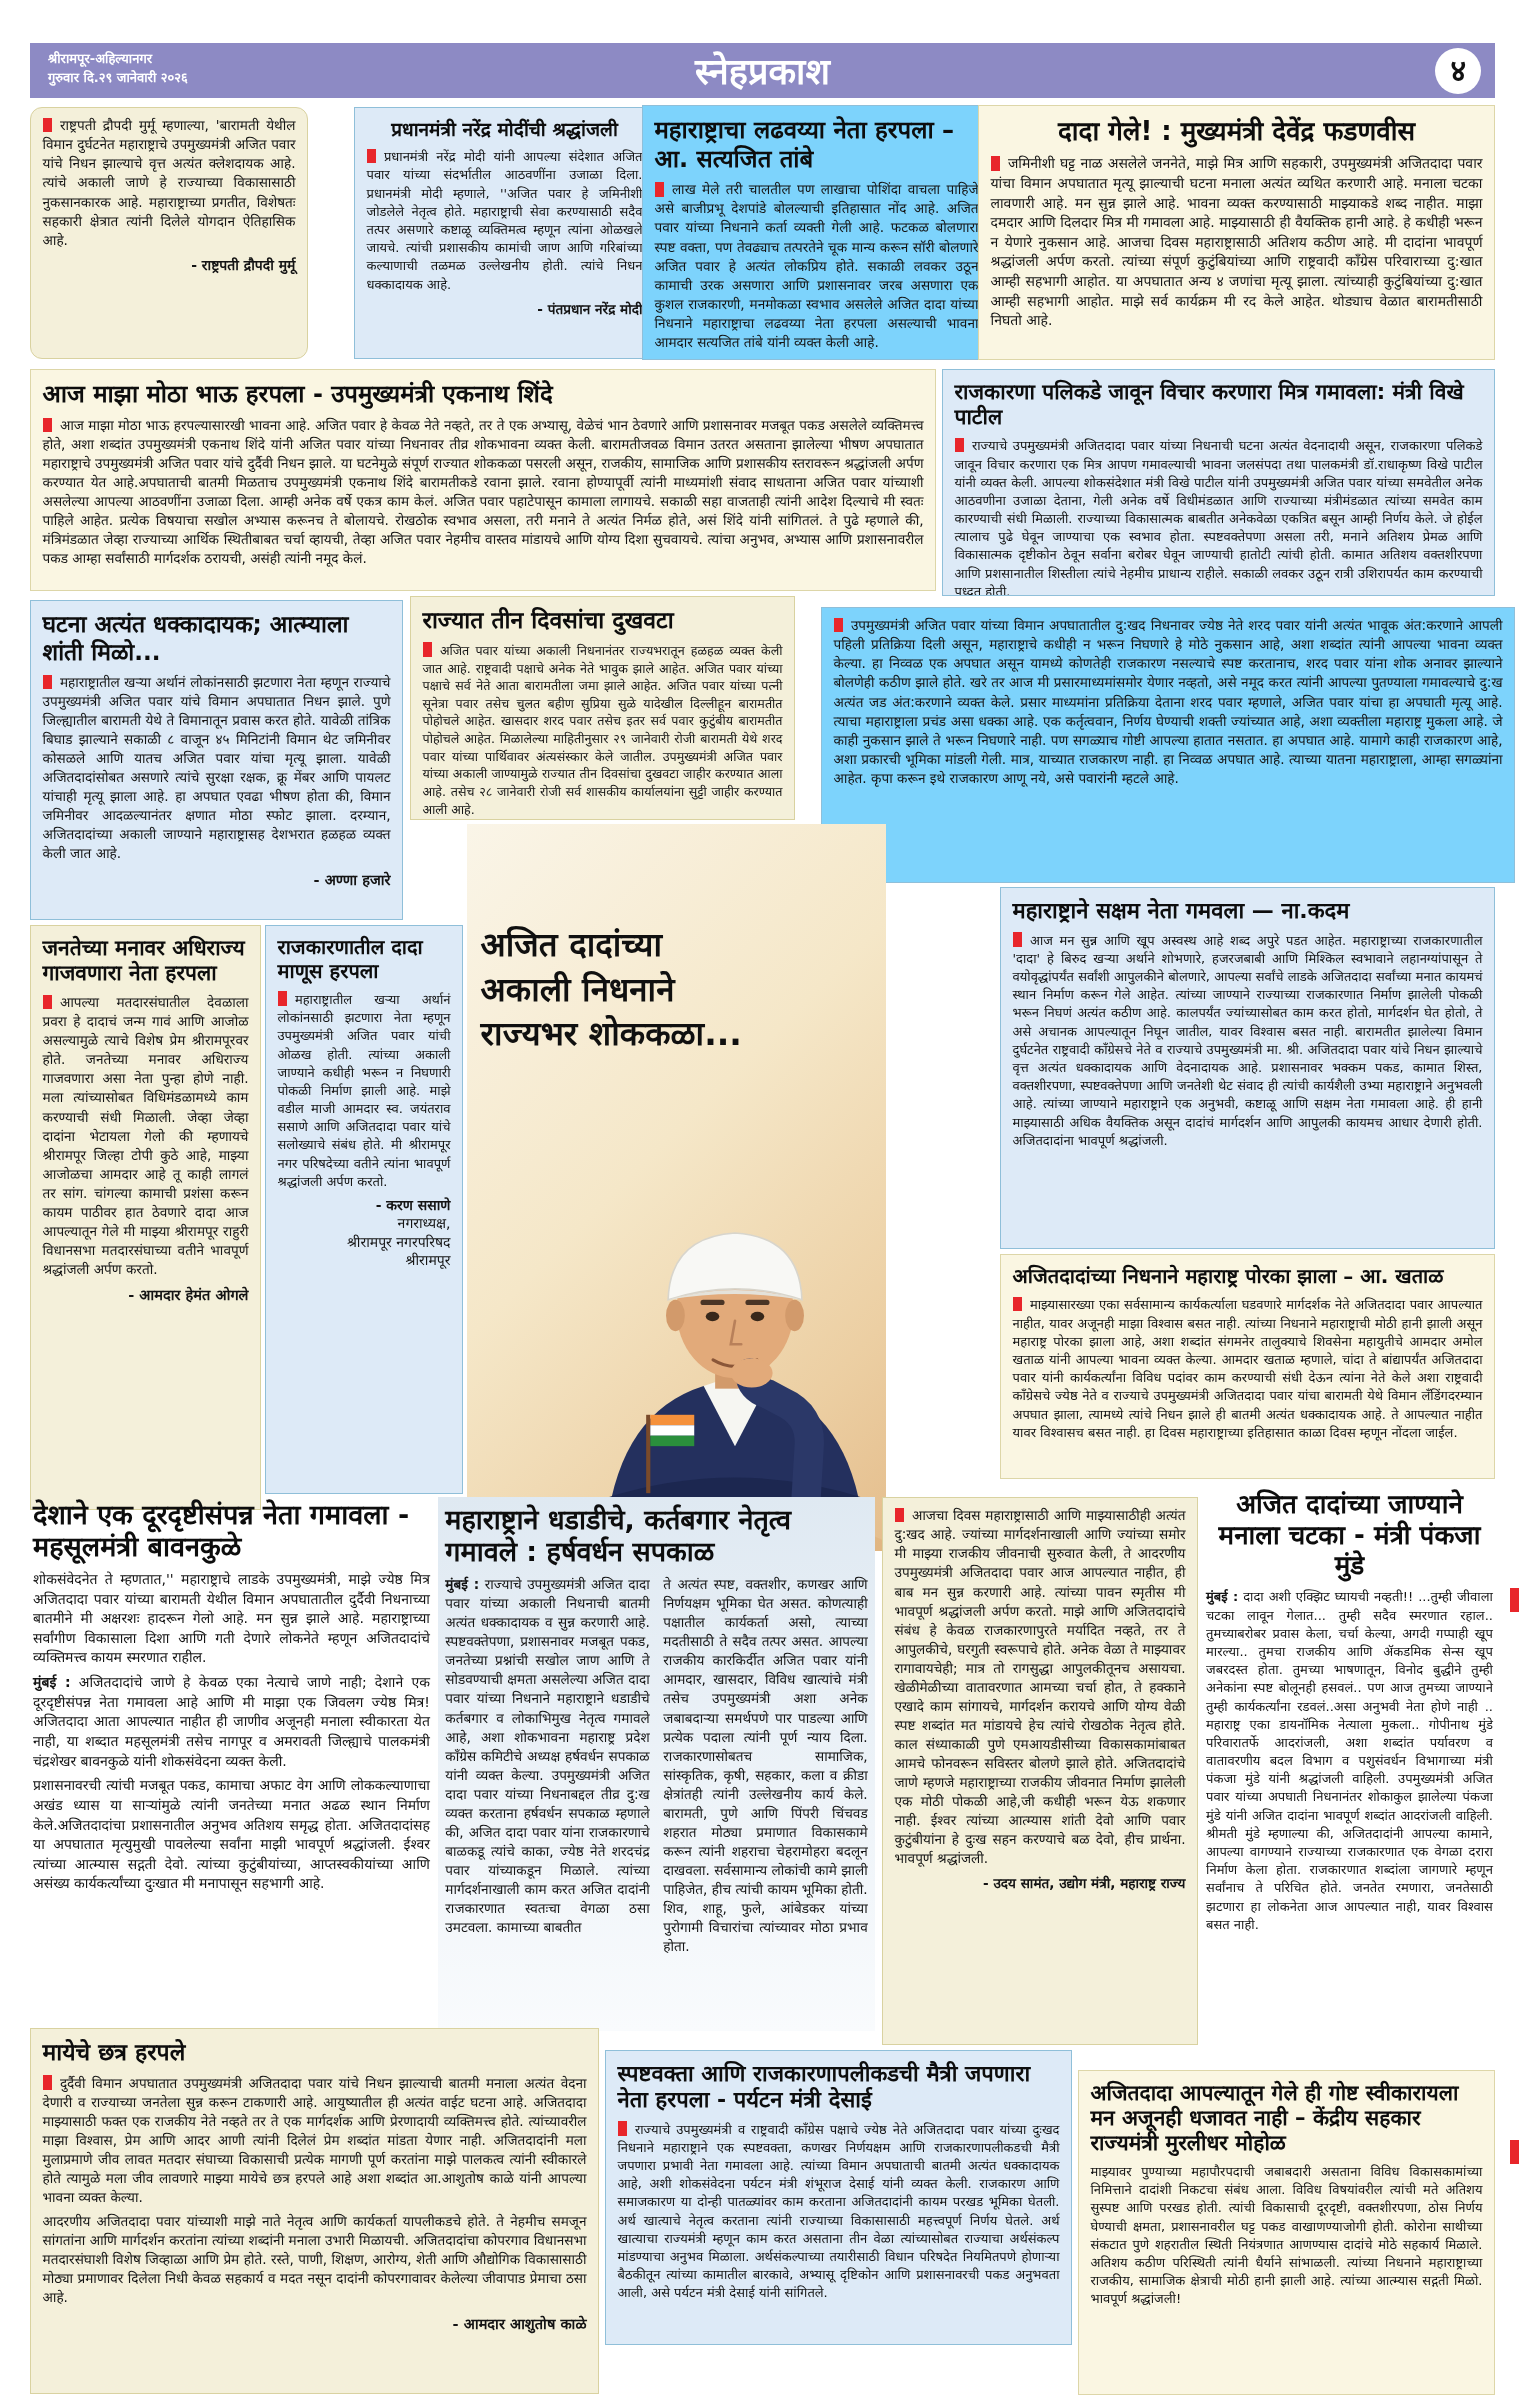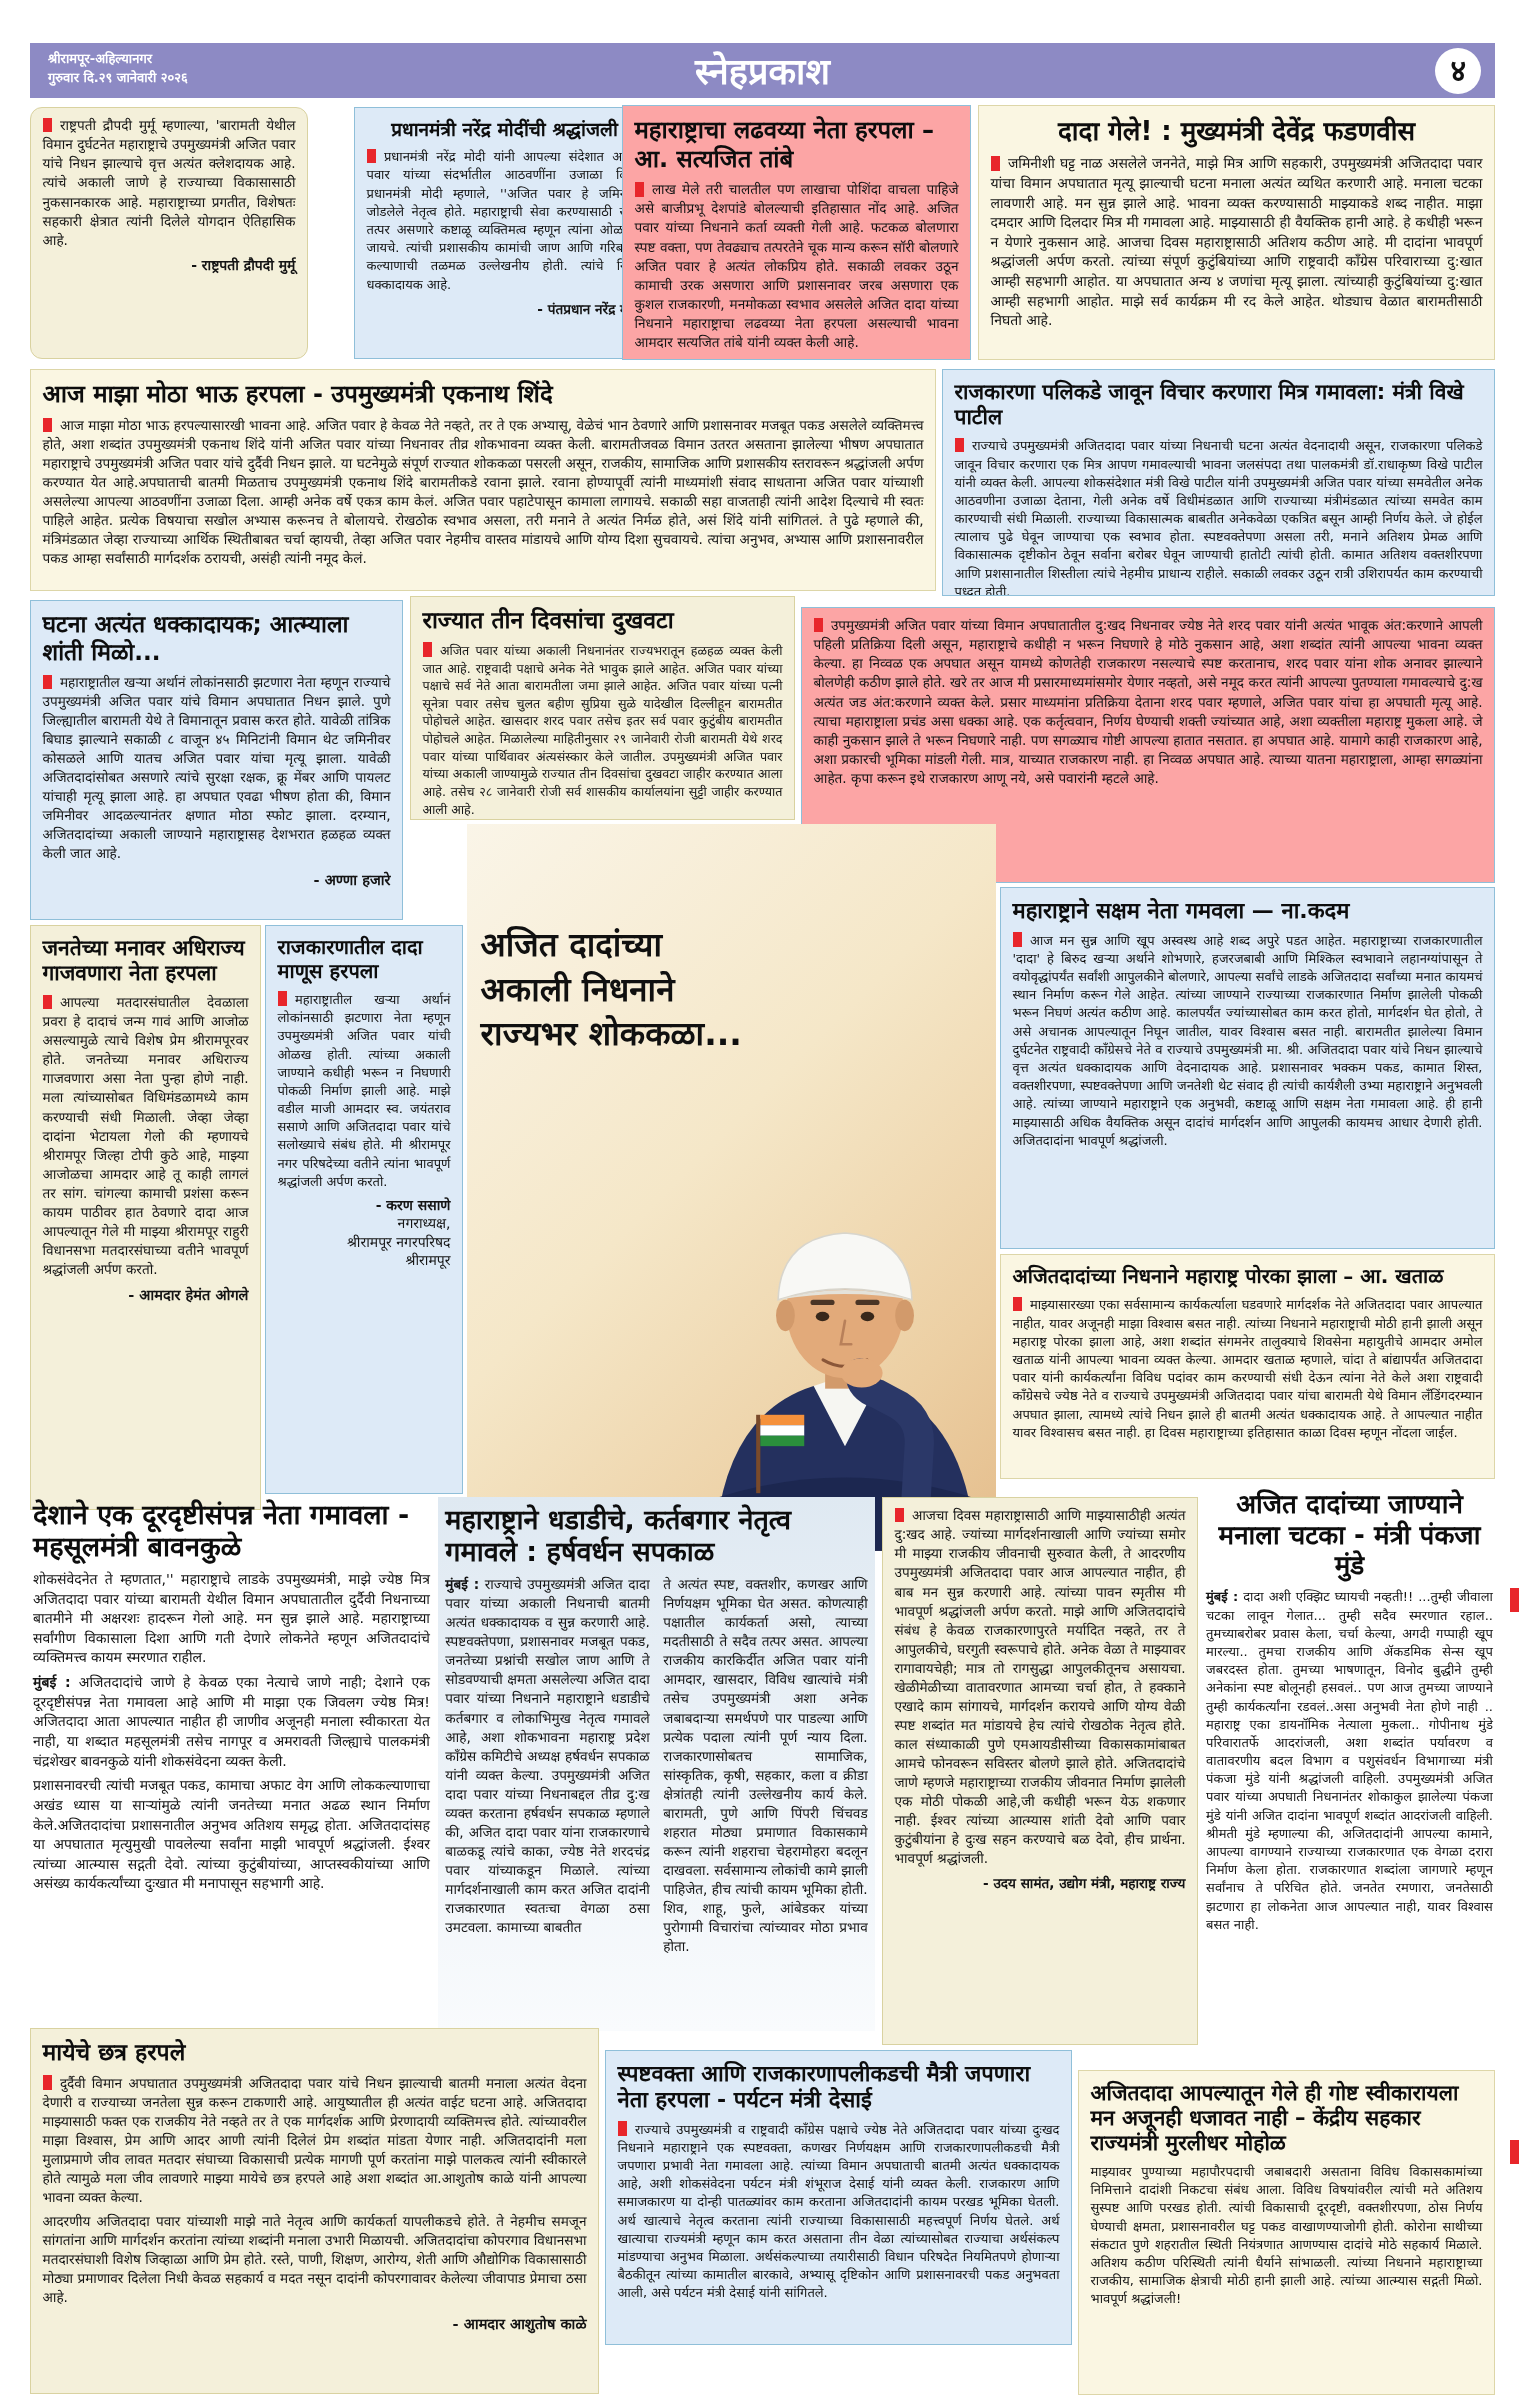--- a/index.html
+++ b/index.html
@@ -1,37 +1,37 @@
 <!DOCTYPE html>
 <html style="font-size:8.4px"><head>
 <meta charset="utf-8">
 <style>
   html,body{margin:0;padding:0;background:#ffffff;}
   .page{position:relative;width:1525px;height:2401px;background:#ffffff;font-family:"DejaVu Sans",sans-serif;color:#141414;overflow:hidden;outline:0.5px solid #e9e5cf;}
   .box{position:absolute;box-sizing:border-box;overflow:hidden;padding:8.4px 11.5px;}
   .cream{background:#f4f0da;border:1.6px solid #d9d2a0;}
   .cream2{background:#faf6e2;border:1.6px solid #ddd6a8;}
   .blue{background:#ddeaf7;border:1.6px solid #8fbfd9;}
-  .pink{background:#fca5a5;border:1.6px solid #8fbfd9;}
+  .pink{background:#7dd3fc;border:1.6px solid #8fbfd9;margin-left:20px;}
   .plain{background:transparent;border:none;}
   .headline{font-weight:bold;color:#0d0d0d;line-height:1.18;margin:2.1px 0 7.3px 0;}
   .headline.center{text-align:center;}
   .body-text{text-align:justify;line-height:1.40;}
   .para{margin-bottom:5.2px;}
   .bullet{display:inline-block;width:9px;height:14.6px;background:#e8262b;margin-right:8.4px;vertical-align:-2.1px;}
   .attr{font-weight:bold;text-align:right;margin-top:5.2px;}
   .attr-lines{font-weight:bold;text-align:right;line-height:1.3;}
   .dl{font-weight:bold;}
   
   .masthead{position:absolute;left:30px;top:43px;width:1465px;height:55px;background:#8d8ac4;}
   .mast-left{position:absolute;left:18px;top:7.3px;color:#fff;font-weight:bold;font-size:13px;line-height:1.45;}
   .mast-title{position:absolute;left:0;top:3.1px;width:100%;text-align:center;color:#fff;font-weight:bold;font-size:36px;}
   .mast-circle{position:absolute;right:13.6px;top:4.7px;width:46px;height:46px;background:#fff;border-radius:50%;text-align:center;line-height:46px;font-size:30px;font-weight:bold;color:#111;}
   
-  .photo{position:absolute;left:467px;top:824px;width:529px;height:727px;background:linear-gradient(135deg,#faf5e8 0%,#f5e7c8 45%,#eccfa3 80%,#e4bd8c 100%);overflow:hidden;}
+  .photo{position:absolute;left:467px;top:824px;width:419px;height:727px;background:linear-gradient(135deg,#faf5e8 0%,#f5e7c8 45%,#eccfa3 80%,#e4bd8c 100%);overflow:hidden;}
   .photo-overlay{position:absolute;left:13.6px;top:99px;width:272px;font-weight:bold;font-size:33px;line-height:1.35;color:#101010;}
   .photo-svg{position:absolute;right:-10.5px;bottom:0;}
   .mark{position:absolute;width:8.4px;height:24px;background:#e8262b;right:6.3px;}
   .subcols{display:flex;gap:13.6px;}
   .subcol{flex:1;}
 </style>
 </head>
 <body>
 
 <div class="page">

